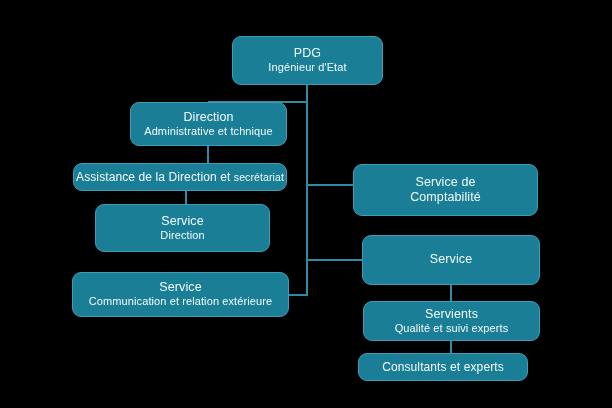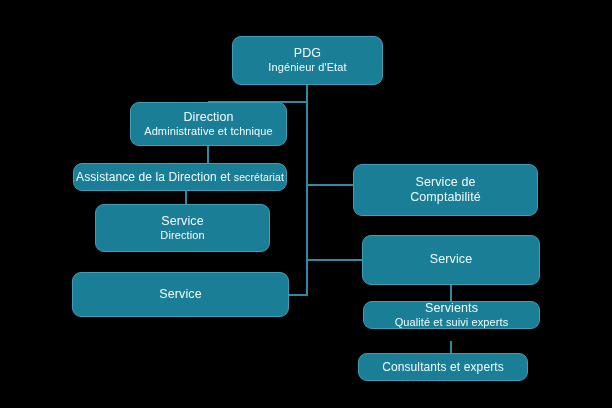--- a/index.html
+++ b/index.html
@@ -114,32 +114,33 @@
     <span class="label-inline"><span>Assistance de la Direction et </span><span class="small">secrétariat</span></span>
   </div>
 
   <div class="node" style="left:95px; top:204px; width:175px; height:48px;">
     <span class="line-main">Service</span>
     <span class="line-sub">Direction</span>
   </div>
 
   <div class="node" style="left:72px; top:272px; width:217px; height:45px;">
     <span class="line-main">Service</span>
+    <span class="line-sub">Communication et relation extérieure</span>
   </div>
 
   <div class="node" style="left:353px; top:164px; width:185px; height:52px;">
     <span class="line-main">Service de</span>
     <span class="line-main">Comptabilité</span>
   </div>
 
   <div class="node" style="left:362px; top:235px; width:178px; height:50px;">
     <span class="line-main">Service</span>
   </div>
 
-  <div class="node" style="left:363px; top:301px; width:177px; height:28px;">
+  <div class="node" style="left:363px; top:301px; width:177px; height:40px;">
     <span class="line-main">Servients</span>
     <span class="line-sub">Qualité et suivi experts</span>
   </div>
 
   <div class="node single" style="left:358px; top:353px; width:170px; height:28px;">
     <span class="line-main">Consultants et experts</span>
   </div>
 
 </div>
 

